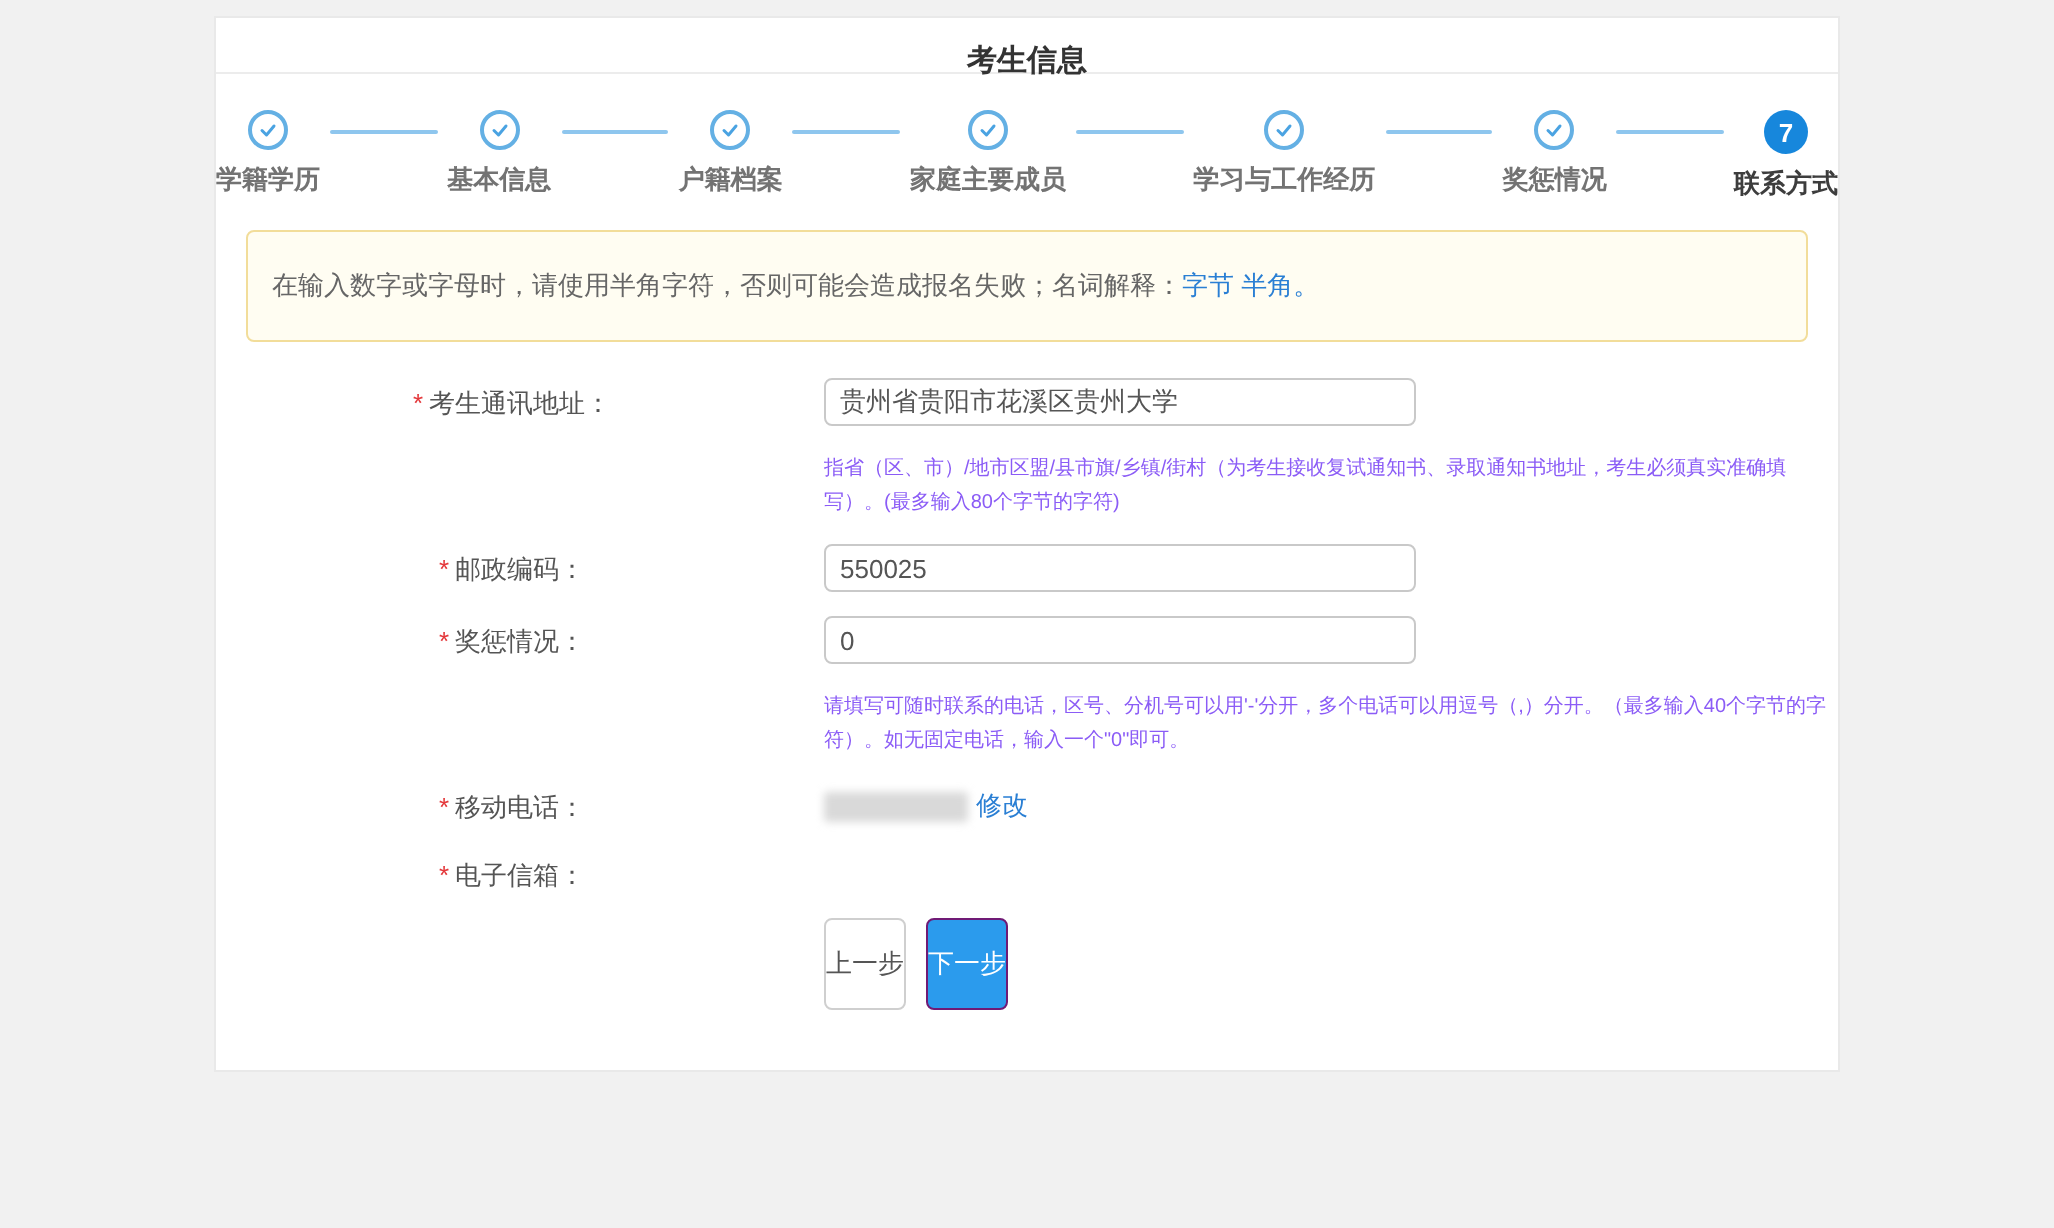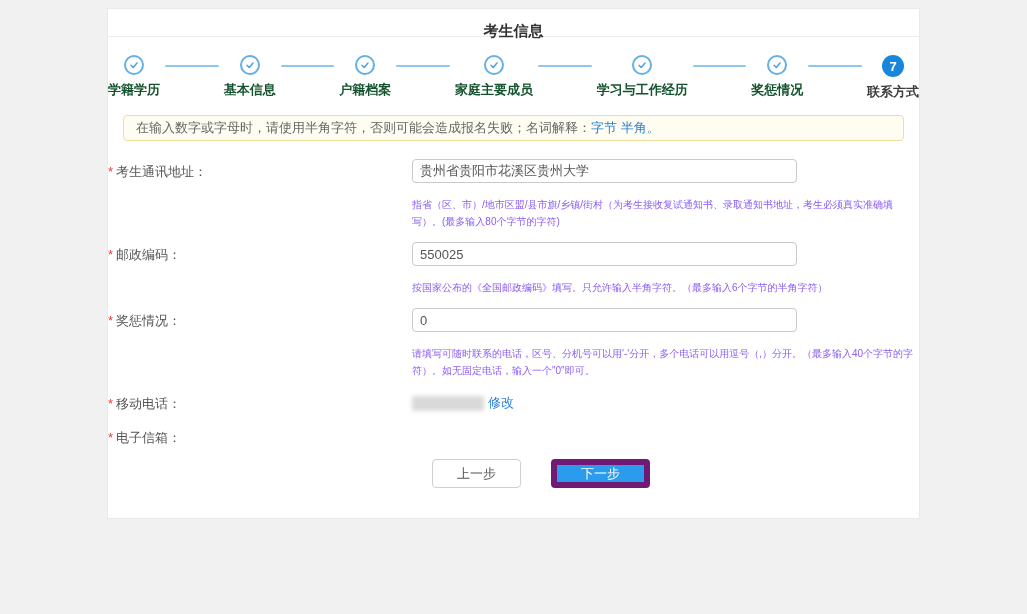--- a/index.html
+++ b/index.html
@@ -37,49 +37,49 @@
     display: flex; align-items: center; justify-content: center;
   }
   .circle.done { border: 2px solid #64b0e4; background: #fff; }
   .circle.done svg { width: 12px; height: 12px; }
   .circle.cur {
     width: 22px; height: 22px; background: #1787dc;
     color: #fff; font-size: 13px; font-weight: bold;
   }
   .step-label {
     margin-top: 6px; font-size: 13px; font-weight: bold;
-    color: #14532d; white-space: nowrap;
+    color: #737373; white-space: nowrap;
   }
   .step-label.cur { color: #3d3d3d; }
   .connector {
     height: 2px; width: 56px; background: #8ec6ee;
     margin: 10px 5px 0 5px; border-radius: 1px;
   }
   
   .notice {
     margin: 14px 15px 0;
     border: 1px solid #f2dd9a;
     background: #fffdf2;
     border-radius: 4px;
-    padding: 3px 12px;
+    padding: 18px 12px;
     font-size: 13px;
     color: #666;
   }
   .notice a { color: #2a7fd4; text-decoration: none; cursor: pointer; }
   
   .form { margin-top: 18px; }
   .form-row { display: flex; margin-bottom: 12px; }
   .label-cell {
-    width: 296px; flex-shrink: 0; text-align: left;
+    width: 296px; flex-shrink: 0; text-align: center;
     font-size: 13px; color: #555; padding-top: 4px;
   }
   .req { color: #e4393c; margin-right: 3px; font-size: 13px; }
   .value-cell { margin-left: 8px; }
   .text-input {
-    width: 385px; height: 24px;
+    width: 296px; height: 24px;
     border: 1px solid #c9c9c9; border-radius: 4px;
     padding: 0 7px; font-size: 13px; color: #555;
     font-family: inherit; outline: none; background: #fff;
   }
   .hint {
     max-width: 505px; font-size: 10px; color: #8b5cf6;
     line-height: 17px; margin-top: 13px;
   }
   .redact {
     display: inline-block; background: #d9d9d9;
@@ -92,25 +92,25 @@
   }
   .value-line { padding-top: 3px; font-size: 13px; }
   .modify-link {
     font-size: 13px; color: #2a7fd4; text-decoration: none;
     margin-left: 4px; cursor: pointer; font-family: Liberation Serif, serif;
   }
   .email-wrap { position: relative; display: inline-block; }
   
   .btn-row { margin-left: 304px; margin-top: 12px; display: flex; gap: 10px; }
   .btn {
-    height: 29px; padding: 0 24px; font-size: 13px;
-    border-radius: 4px; cursor: pointer; font-family: inherit; margin-left: 20px;
+    height: 46px; padding: 0 0; font-size: 13px;
+    border-radius: 4px; cursor: pointer; font-family: inherit;
   }
   .btn.prev { background: #fff; border: 1px solid #cfcfcf; color: #555; }
-  .btn.next { background: #2b9bed; border: 6px solid #701a75; color: #fff; }
+  .btn.next { background: #2b9bed; border: 1px solid #701a75; color: #fff; }
 </style>
 </head>
 <body>
 
 <div class="card">
 
   <div class="title-bar">考生信息</div>
 
   <div class="stepper">
     <div class="step">
@@ -182,21 +182,20 @@
       <div class="value-cell">
         <input class="text-input" value="贵州省贵阳市花溪区贵州大学" style="">
         <div class="hint">指省（区、市）/地市区盟/县市旗/乡镇/街村（为考生接收复试通知书、录取通知书地址，考生必须真实准确填写）。(最多输入80个字节的字符)</div>
       </div>
     </div>
 
     <div class="form-row">
       <div class="label-cell"><span class="req">*</span><span>邮政编码：</span></div>
       <div class="value-cell">
         <input class="text-input" value="550025" style="">
-        <div class="hint">按国家公布的《全国邮政编码》填写。只允许输入半角字符。（最多输入6个字节的半角字符）</div>
       </div>
     </div>
 
     <div class="form-row">
       <div class="label-cell"><span class="req">*</span><span>奖惩情况：</span></div>
       <div class="value-cell">
         <input class="text-input" value="0" style="">
         <div class="hint">请填写可随时联系的电话，区号、分机号可以用'-'分开，多个电话可以用逗号（,）分开。（最多输入40个字节的字符）。如无固定电话，输入一个"0"即可。</div>
       </div>
     </div>

